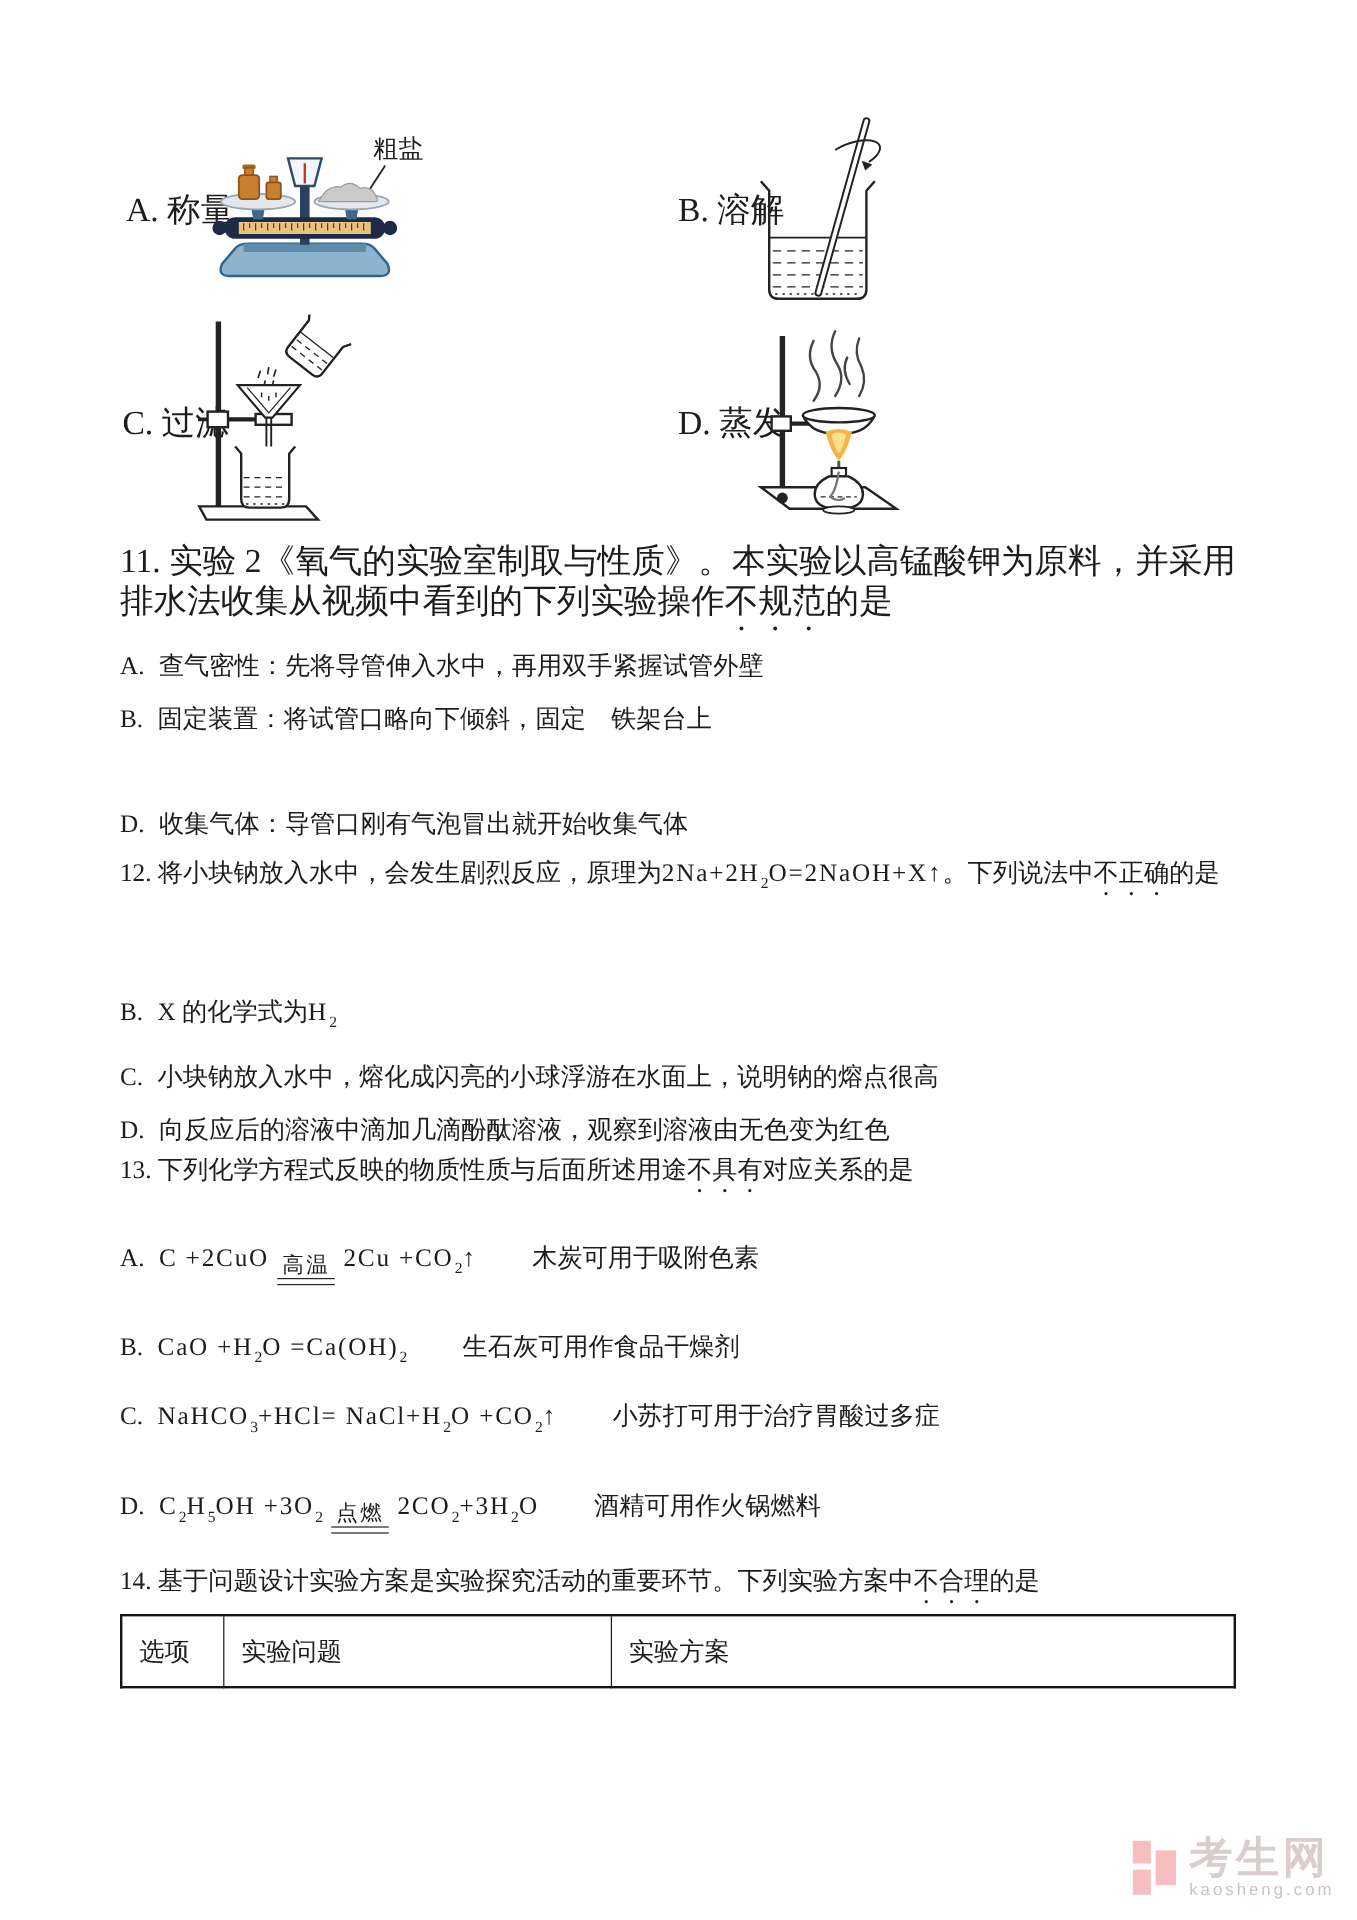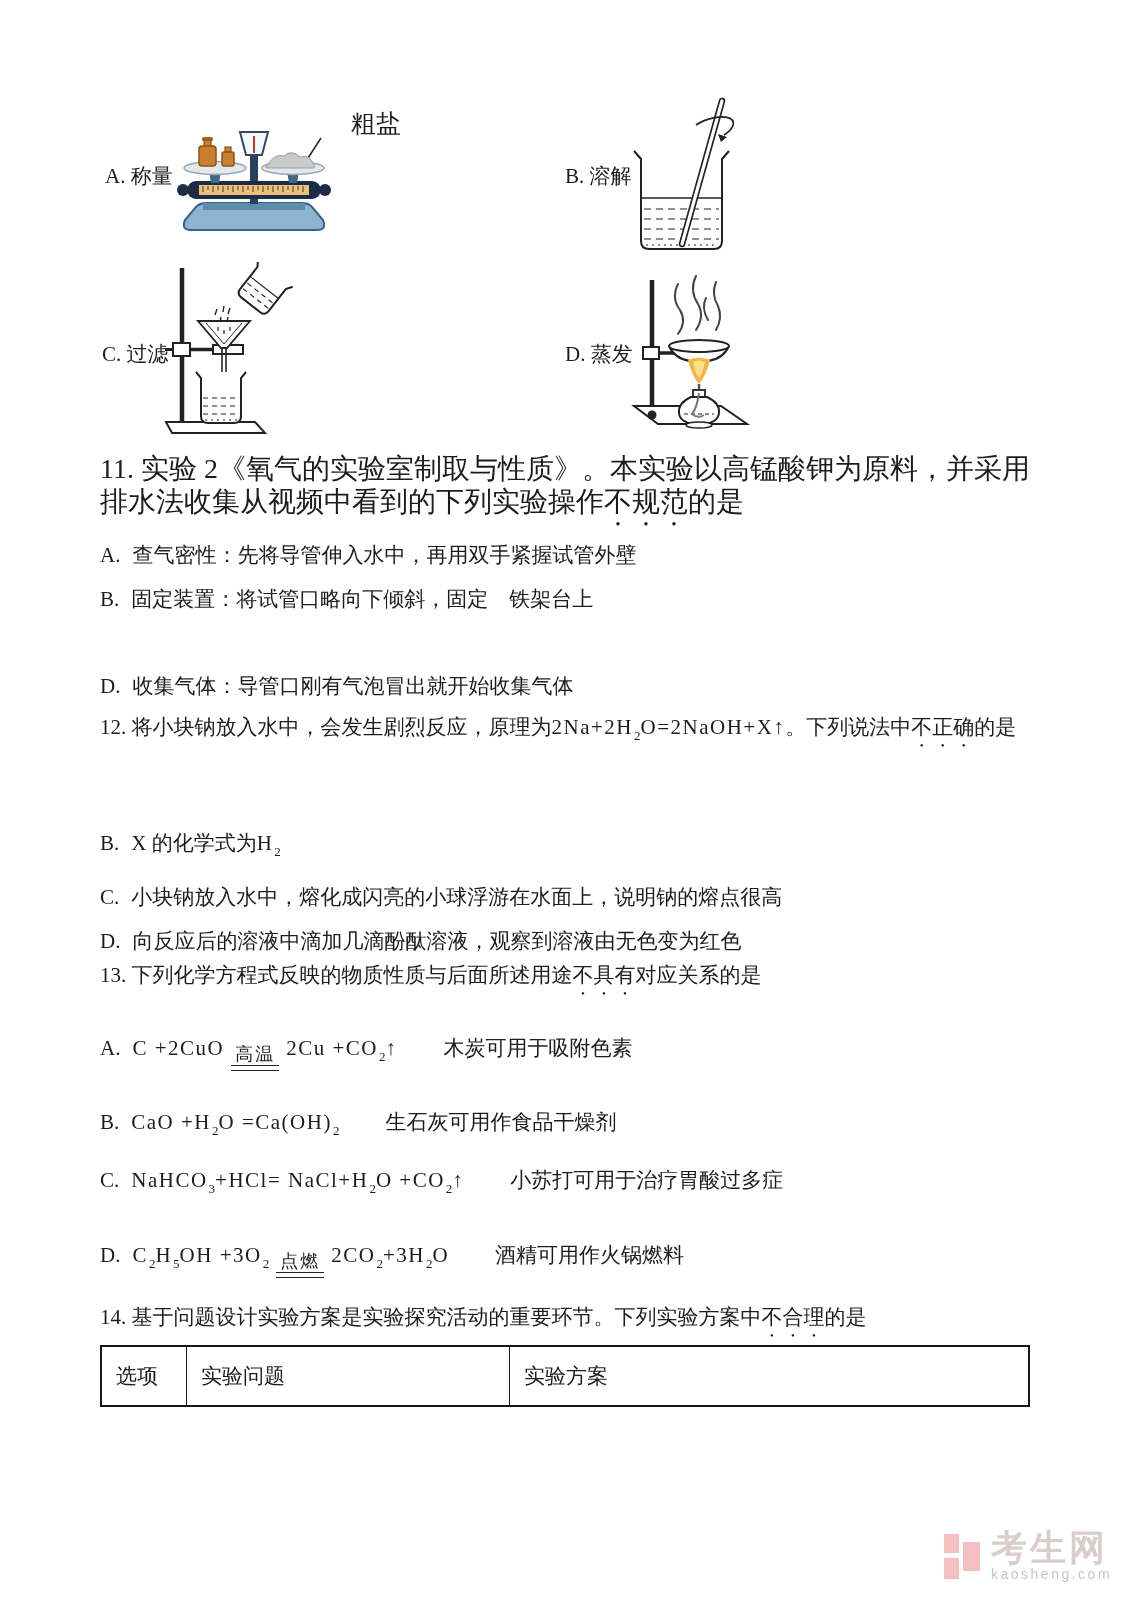--- a/index.html
+++ b/index.html
@@ -1,22 +1,22 @@
 <!DOCTYPE html>
 <html><head>
 <meta charset="utf-8">
 <style>
   html,body{margin:0;padding:0;background:#fff;}
   .page{position:relative;width:1131px;height:1600px;background:#ffffff;
         font-family:"Liberation Serif","DejaVu Serif",serif;color:#1c1c1c;overflow:hidden;}
   .abs{position:absolute;}
   .line{font-size:21px;line-height:30px;white-space:nowrap;}
   .stem{font-size:28px;line-height:33px;width:934px;white-space:normal;}
-  .figlabel{font-size:21px;line-height:26px;white-space:nowrap;}
-  .annot{font-size:25px;line-height:24px;white-space:nowrap;margin-left:40px;}
+  .figlabel{font-size:28px;line-height:26px;white-space:nowrap;}
+  .annot{font-size:21px;line-height:24px;white-space:nowrap;}
   .opt .lab{margin-right:12px;}
   sub{font-size:13px;vertical-align:-6px;margin-left:1px;}
   sup{font-size:13px;vertical-align:7px;}
   .f{letter-spacing:1.5px;}
   .cond{display:inline-flex;flex-direction:column;align-items:center;vertical-align:-5px;margin:0 7px;}
   .cond-word{font-size:18px;line-height:20px;letter-spacing:2px;}
   .cond-line{width:48px;height:4px;border-top:1.8px solid #222;border-bottom:1.8px solid #222;margin-top:1px;}
   .gap{display:inline-block;width:46px;}
   .emph{-webkit-text-emphasis:filled dot;-webkit-text-emphasis-position:under left;
         text-emphasis:filled dot;text-emphasis-position:under left;}

